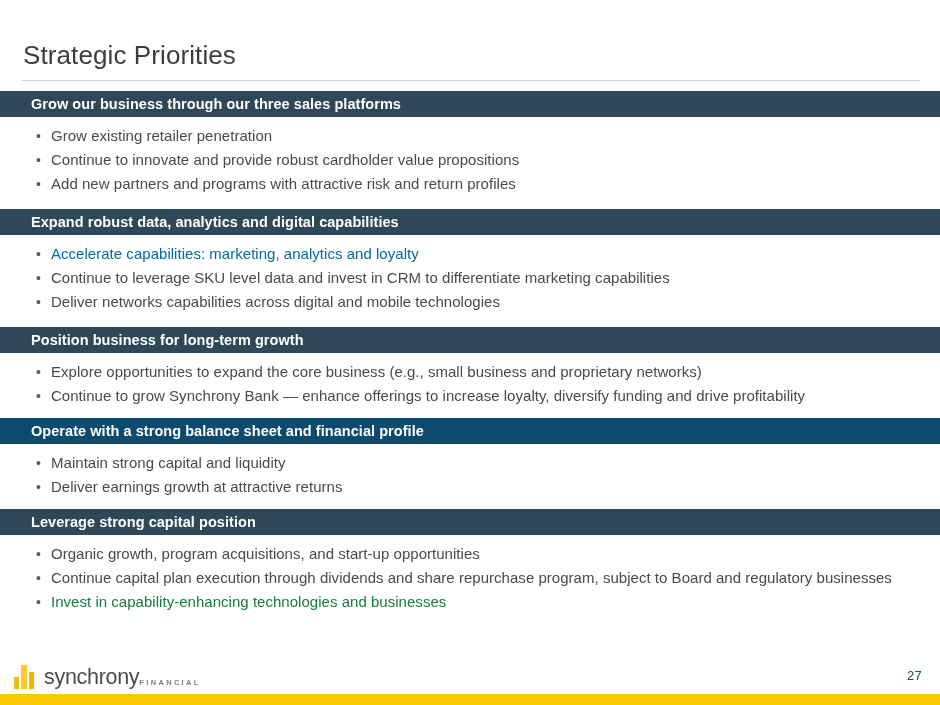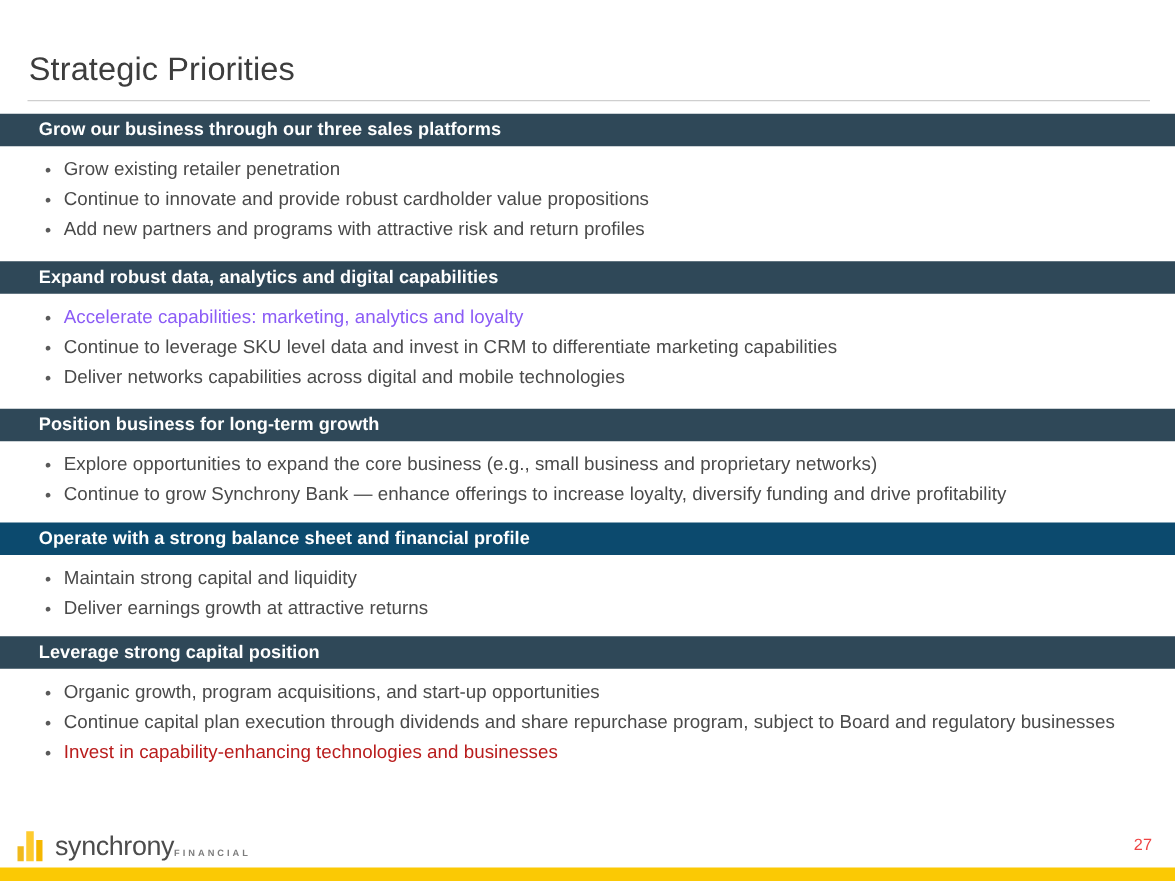--- a/index.html
+++ b/index.html
@@ -200,21 +200,21 @@
         </div>
       </div>
       <div class="gap-a"></div>
       <div class="section">
         <div class="section-header" style="background: rgb(47, 72, 88);">
           <div class="section-header-label">Expand robust data, analytics and digital capabilities</div>
         </div>
         <div class="bullet-list">
           <div class="bullet-row">
             <span class="bullet-dot">•</span>
-            <span class="bullet-text" style="color: #8b5cf6;">Accelerate capabilities: marketing, analytics and loyalty</span>
+            <span class="bullet-text" style="color: #0369a1;">Accelerate capabilities: marketing, analytics and loyalty</span>
           </div>
           <div class="bullet-row">
             <span class="bullet-dot">•</span>
             <span class="bullet-text" style="color: rgb(74, 74, 74);">Continue to leverage SKU level data and invest in CRM to differentiate marketing capabilities</span>
           </div>
           <div class="bullet-row">
             <span class="bullet-dot">•</span>
             <span class="bullet-text" style="color: rgb(74, 74, 74);">Deliver networks capabilities across digital and mobile technologies</span>
           </div>
         </div>
@@ -260,35 +260,35 @@
           <div class="bullet-row">
             <span class="bullet-dot">•</span>
             <span class="bullet-text" style="color: rgb(74, 74, 74);">Organic growth, program acquisitions, and start-up opportunities</span>
           </div>
           <div class="bullet-row">
             <span class="bullet-dot">•</span>
             <span class="bullet-text" style="color: rgb(74, 74, 74);">Continue capital plan execution through dividends and share repurchase program, subject to Board and regulatory businesses</span>
           </div>
           <div class="bullet-row">
             <span class="bullet-dot">•</span>
-            <span class="bullet-text" style="color: #b91c1c;">Invest in capability-enhancing technologies and businesses</span>
+            <span class="bullet-text" style="color: #15803d;">Invest in capability-enhancing technologies and businesses</span>
           </div>
         </div>
       </div>
     </div>
 
   <div class="footer-logo">
     <span class="logo-mark">
       <i class="bar-1"></i>
         <i class="bar-2" style="background: rgb(254, 203, 47);"></i>
         <i class="bar-3" style="background: rgb(245, 183, 0);"></i>
     </span>
     <span class="logo-wordmark">
       <span class="logo-word">synchrony</span>
       <span class="logo-sub">FINANCIAL</span>
     </span>
   </div>
 
-  <div class="page-number" style="color: #ef4444;">27</div>
+  <div class="page-number" style="color: #0c4a6e;">27</div>
 
   <div class="bottom-bar" style="background: rgb(251, 201, 4);"></div>
 
 </div>
 
 </body></html>

